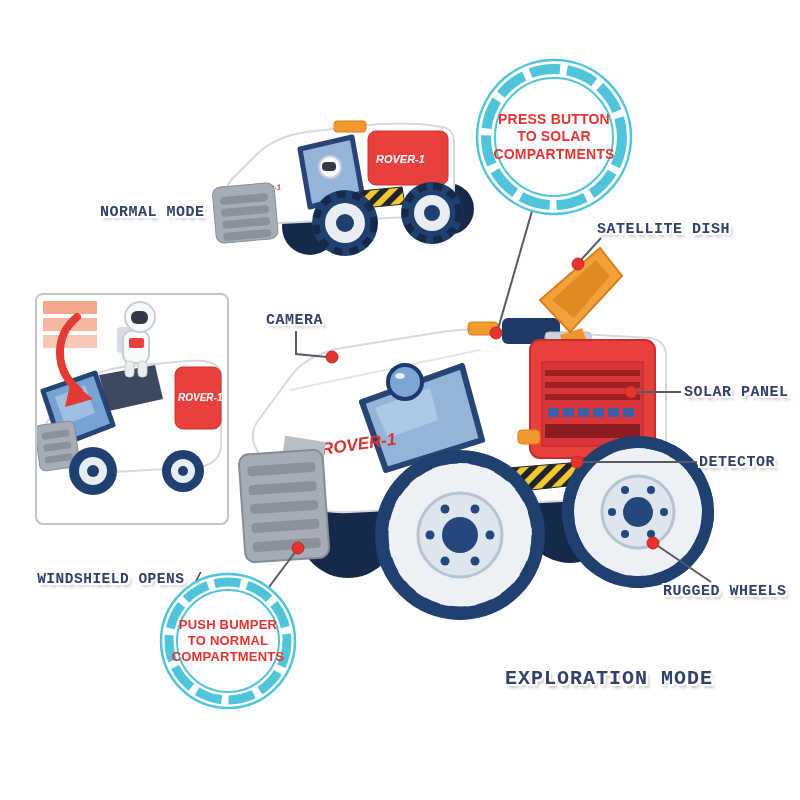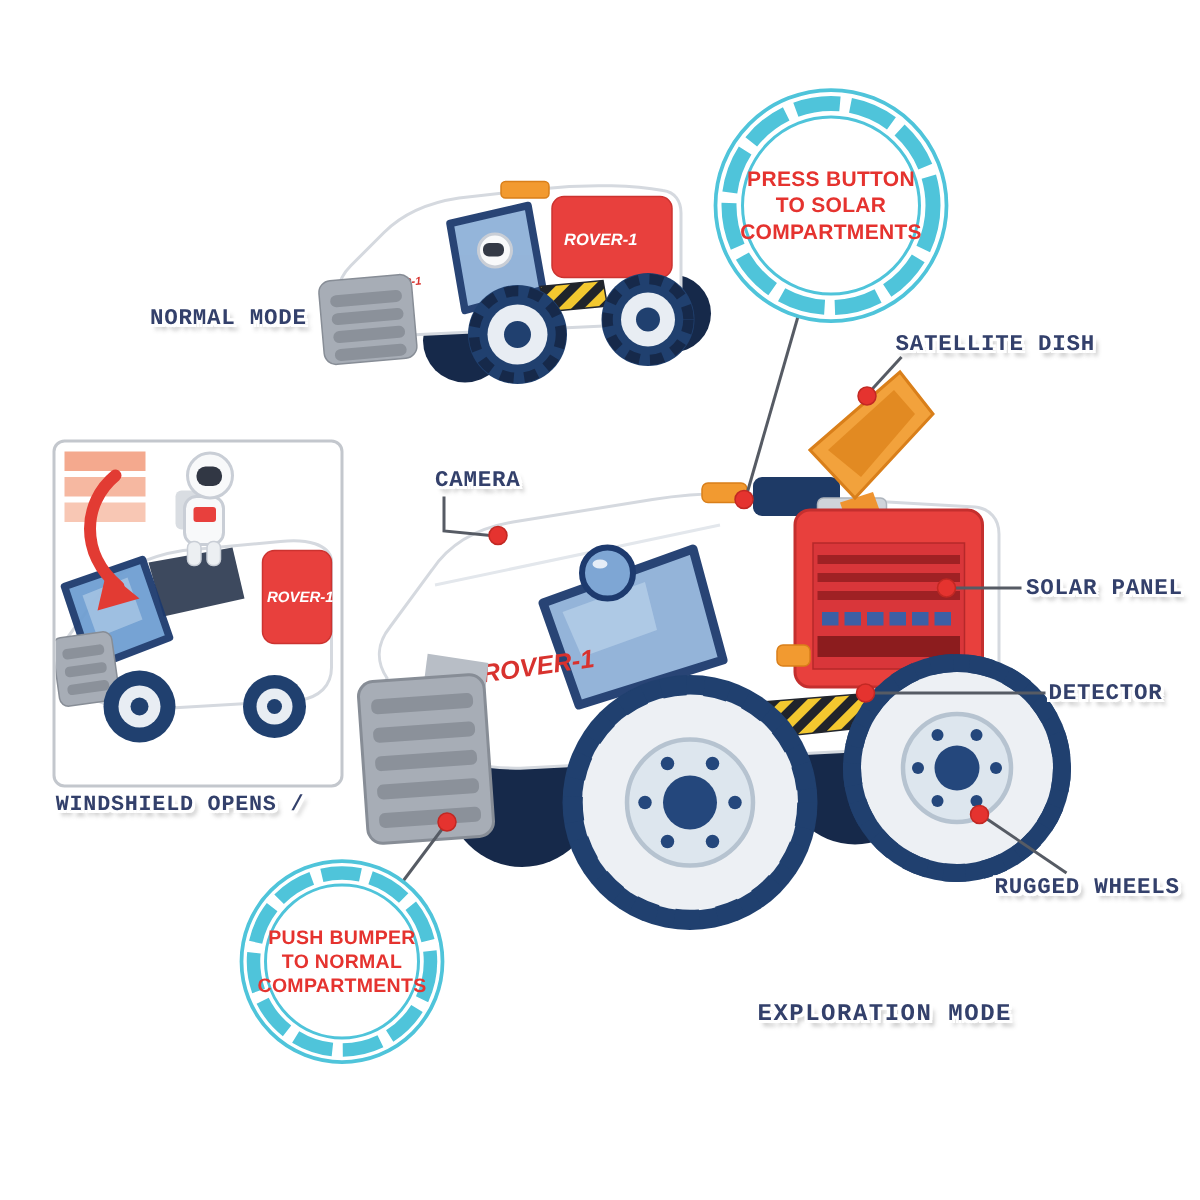--- a/index.html
+++ b/index.html
@@ -17,23 +17,23 @@
     letter-spacing:.5px;
     text-transform:uppercase;
     white-space:nowrap;
     text-shadow:
       -2px -2px 0 #fff, 0 -2px 0 #fff, 2px -2px 0 #fff,
       -2px 0 0 #fff, 2px 0 0 #fff,
       -2px 2px 0 #fff, 0 2px 0 #fff, 2px 2px 0 #fff,
       3px 4px 3px rgba(70,70,70,.35);
     font-family: Liberation Mono, monospace;
   }
-  .label.big{font-size:16px;letter-spacing:1px;}
+  .label.big{font-size:20px;letter-spacing:1px;}
   .label-block{
-    position:absolute;text-align:center;white-space:normal;
+    position:absolute;text-align:center;white-space:normal;margin-top:42px;
   }
   .label-block .line{display:block;}
   .badge{position:absolute;}
   .badge svg{position:absolute;left:0;top:0;}
   .badge-text{
     position:absolute;inset:0;
     display:flex;flex-direction:column;align-items:center;justify-content:center;
     color:#e5332f;font-weight:bold;line-height:1.22;
     letter-spacing:.2px;
   }
@@ -228,21 +228,21 @@
     <circle cx="332" cy="357" r="6"></circle>
     <circle cx="631" cy="392" r="6"></circle>
     <circle cx="577" cy="462" r="6"></circle>
     <circle cx="653" cy="543" r="6"></circle>
     <circle cx="298" cy="548" r="6"></circle>
   </g>
 </svg>
 
 <div class="label" style="left:100px;top:204px;">NORMAL MODE</div>
 <div class="label" style="left:597px;top:221px;">SATELLITE DISH</div>
-<div class="label" style="left:266px;top:312px;margin-left:24px;">CAMERA</div>
+<div class="label" style="left:266px;top:312px;">CAMERA</div>
 <div class="label" style="left:684px;top:384px;">SOLAR PANEL</div>
 <div class="label" style="left:699px;top:454px;">DETECTOR</div>
 <div class="label" style="left:663px;top:583px;">RUGGED WHEELS</div>
 <div class="label big" style="left:505px;top:667px;">EXPLORATION MODE</div>
 
 <div class="label label-block" style="left:32px;top:529px;width:176px;font-size:14.5px;white-space:normal;">
   <span class="line">WINDSHIELD OPENS /</span>
 </div>
 
 <div class="badge press" style="left:474px;top:57px;width:160px;height:160px;">

